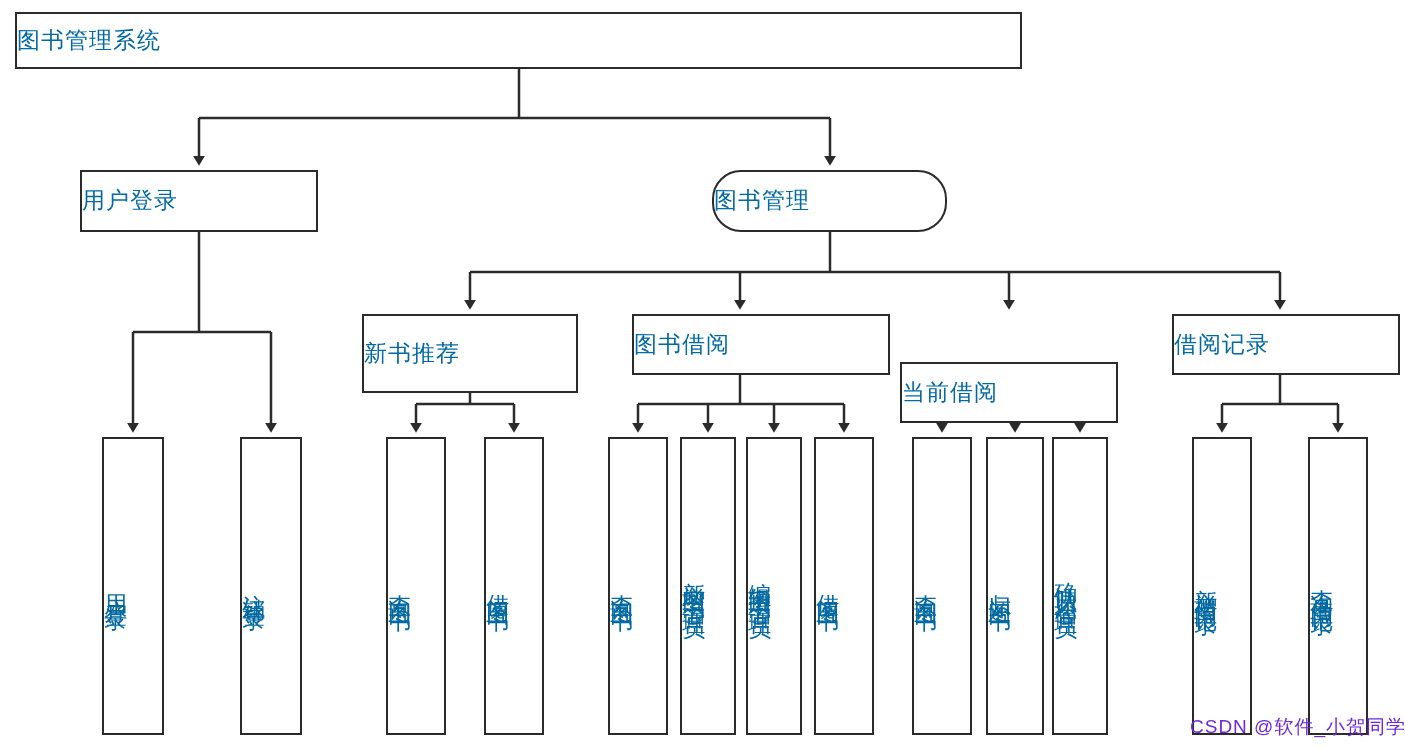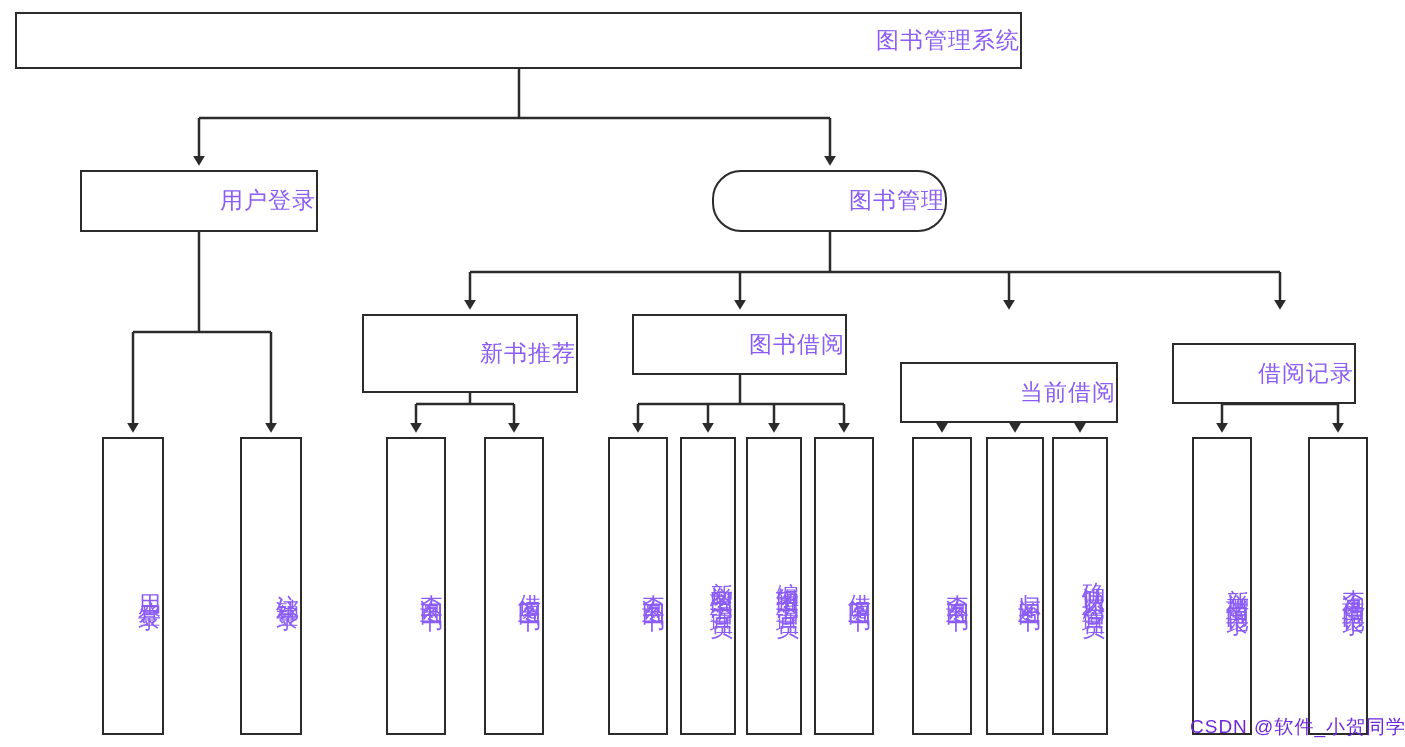--- a/index.html
+++ b/index.html
@@ -26,22 +26,22 @@
     height: 747px;
     pointer-events: none;
   }
   .node {
     position: absolute;
     box-sizing: border-box;
     border: 2.5px solid #2b2b2b;
     background: #ffffff;
     display: flex;
     align-items: center;
-    justify-content: flex-end;
-    color: #8b5cf6;
+    justify-content: flex-start;
+    color: #0369a1;
   }
   .node.horiz {
     font-size: 23px;
     letter-spacing: 1px;
     line-height: 1.1;
   }
   .node.vert {
     font-size: 23px;
   }
   .node.vert .vtext {
@@ -123,27 +123,27 @@
   <div class="node horiz" style="left:80px; top:170px; width:238px; height:62px;">
     <span>用户登录</span>
   </div>
   <div class="node horiz" style="left:712px; top:170px; width:235px; height:62px;border-radius:29px;">
     <span>图书管理</span>
   </div>
 
   <div class="node horiz" style="left:362px; top:314px; width:216px; height:79px;">
     <span>新书推荐</span>
   </div>
-  <div class="node horiz" style="left:632px; top:314px; width:215px; height:61px;padding-left:8px;">
+  <div class="node horiz" style="left:632px; top:314px; width:258px; height:61px;">
     <span>图书借阅</span>
   </div>
   <div class="node horiz" style="left:900px; top:314px; width:218px; height:61px;margin-top:48px;">
     <span>当前借阅</span>
   </div>
-  <div class="node horiz" style="left:1172px; top:314px; width:184px; height:61px;margin-top:29px;">
+  <div class="node horiz" style="left:1172px; top:314px; width:228px; height:61px;">
     <span>借阅记录</span>
   </div>
 
   <div class="node vert" style="left:102px; top:437px; width:62px; height:298px;">
     <span class="vtext">用户登录</span>
   </div>
   <div class="node vert" style="left:240px; top:437px; width:62px; height:298px;">
     <span class="vtext">注销登录</span>
   </div>
 

